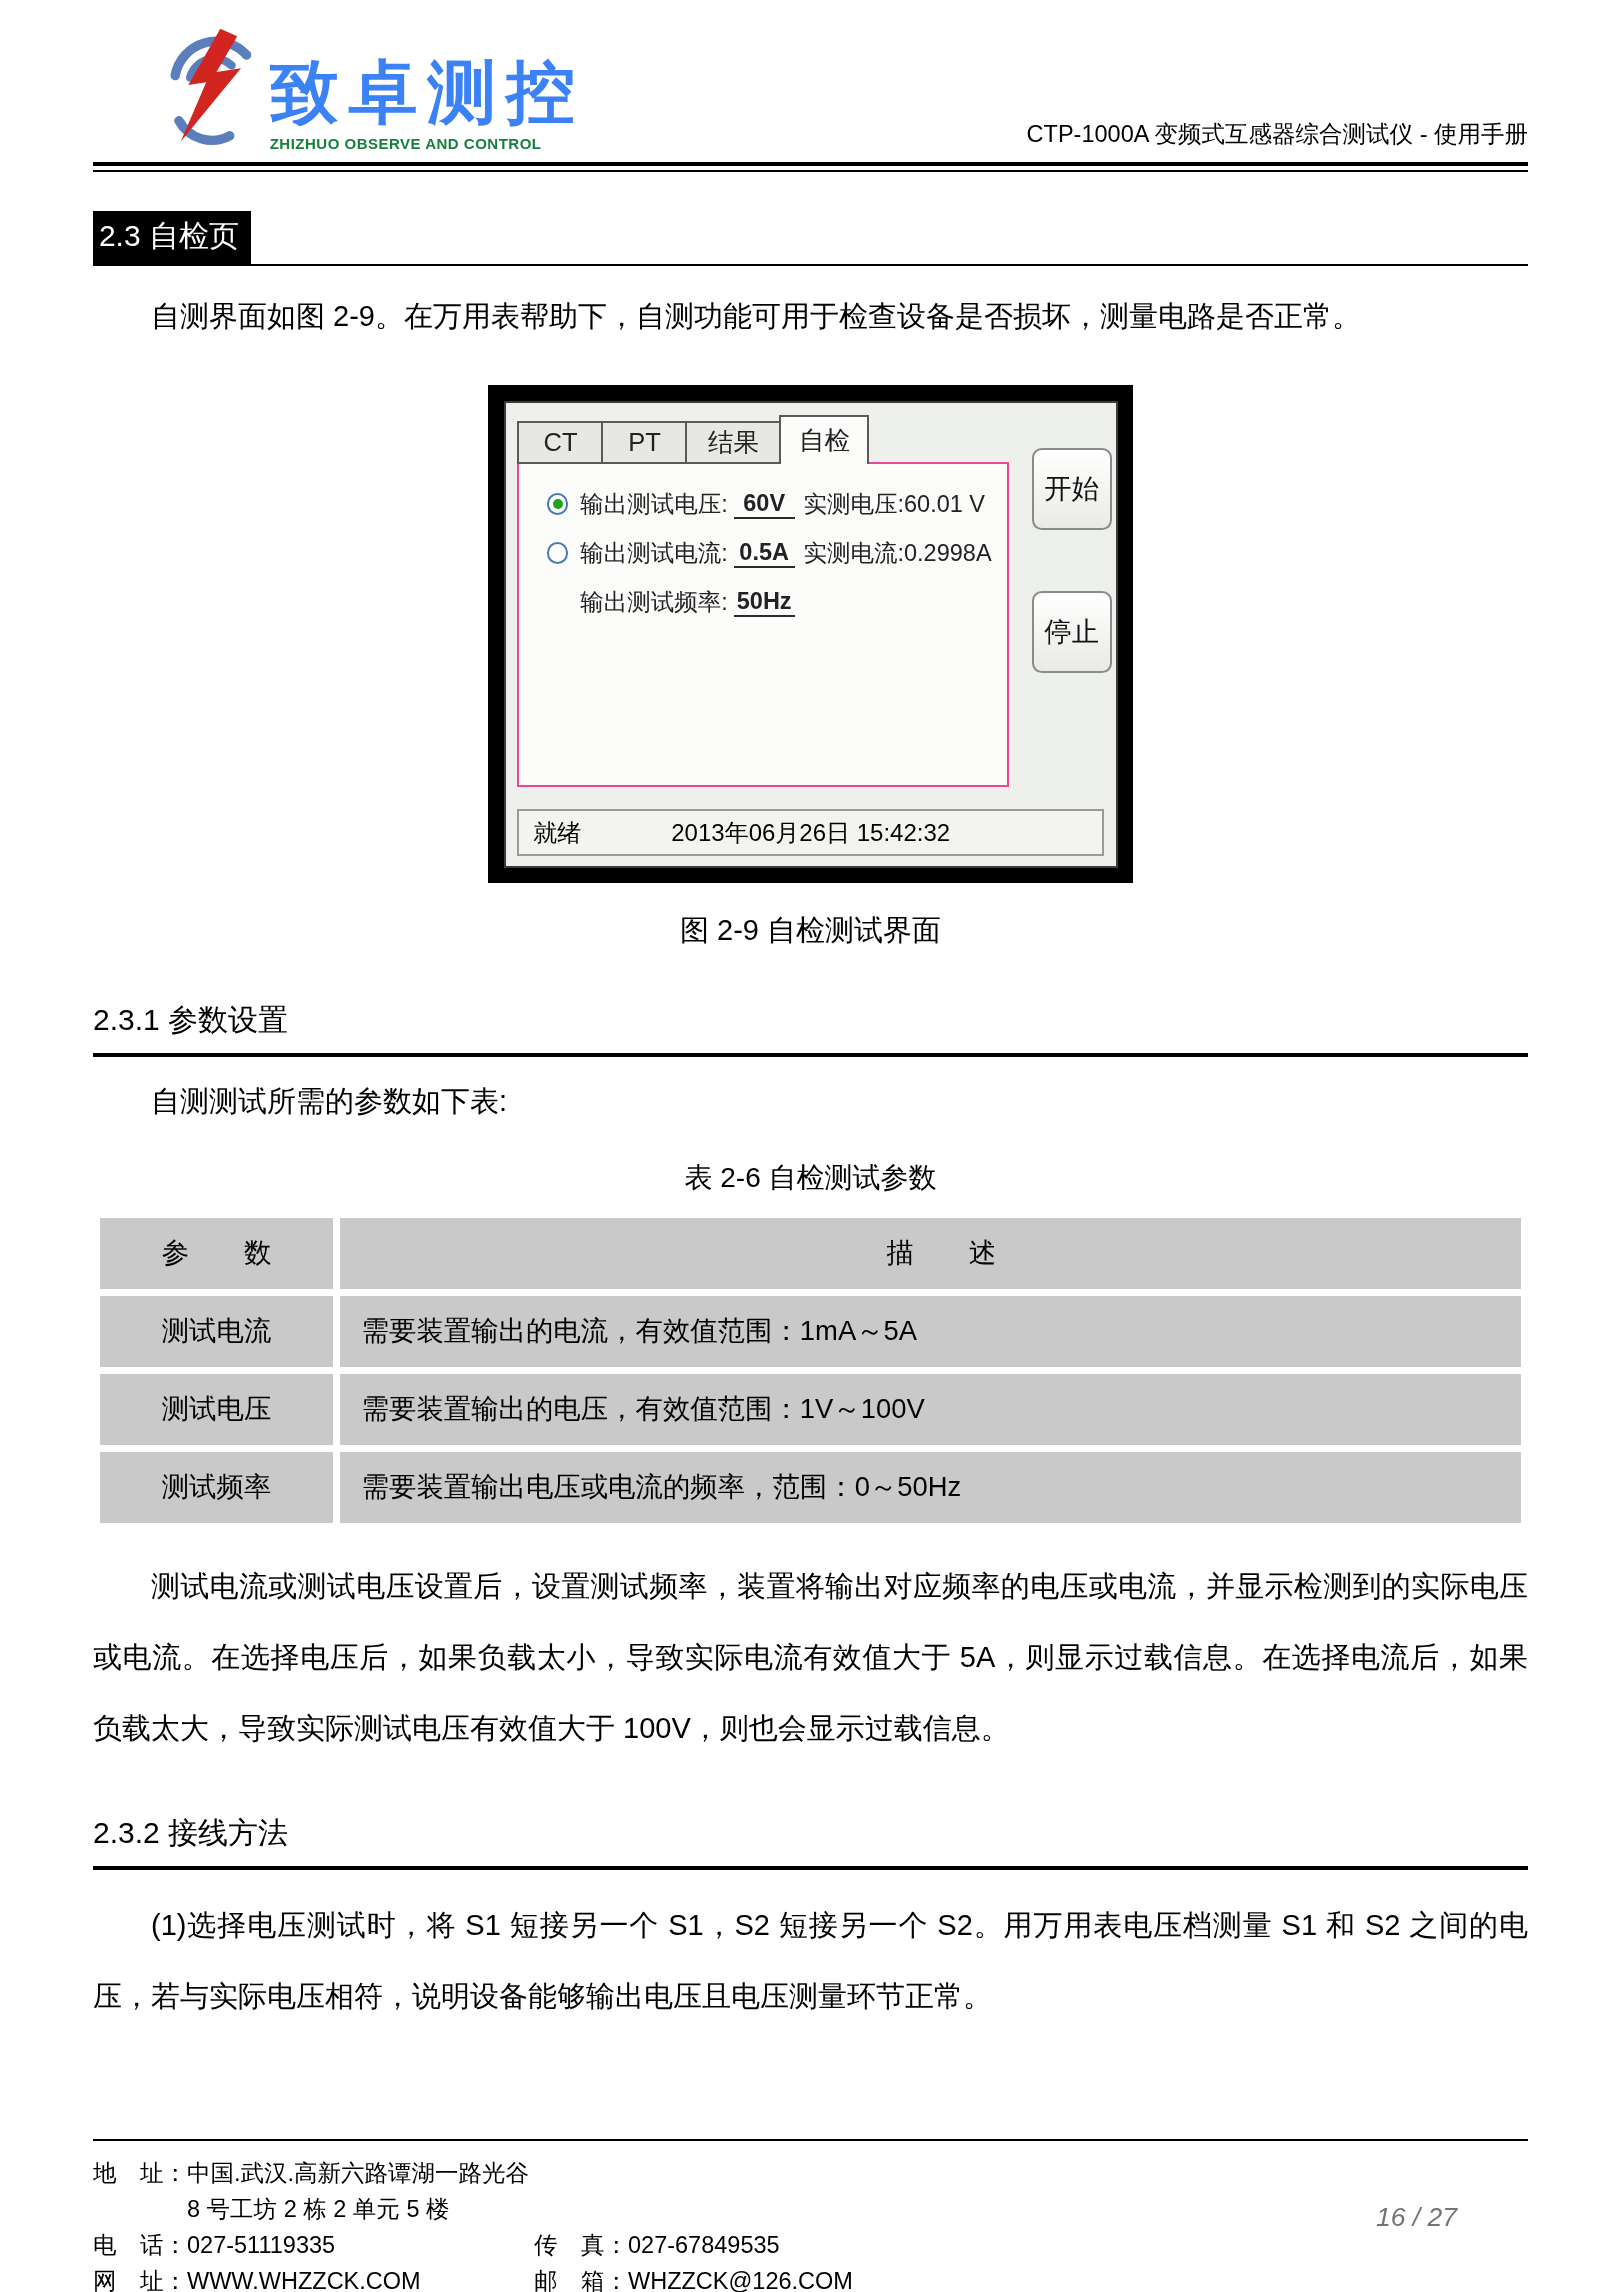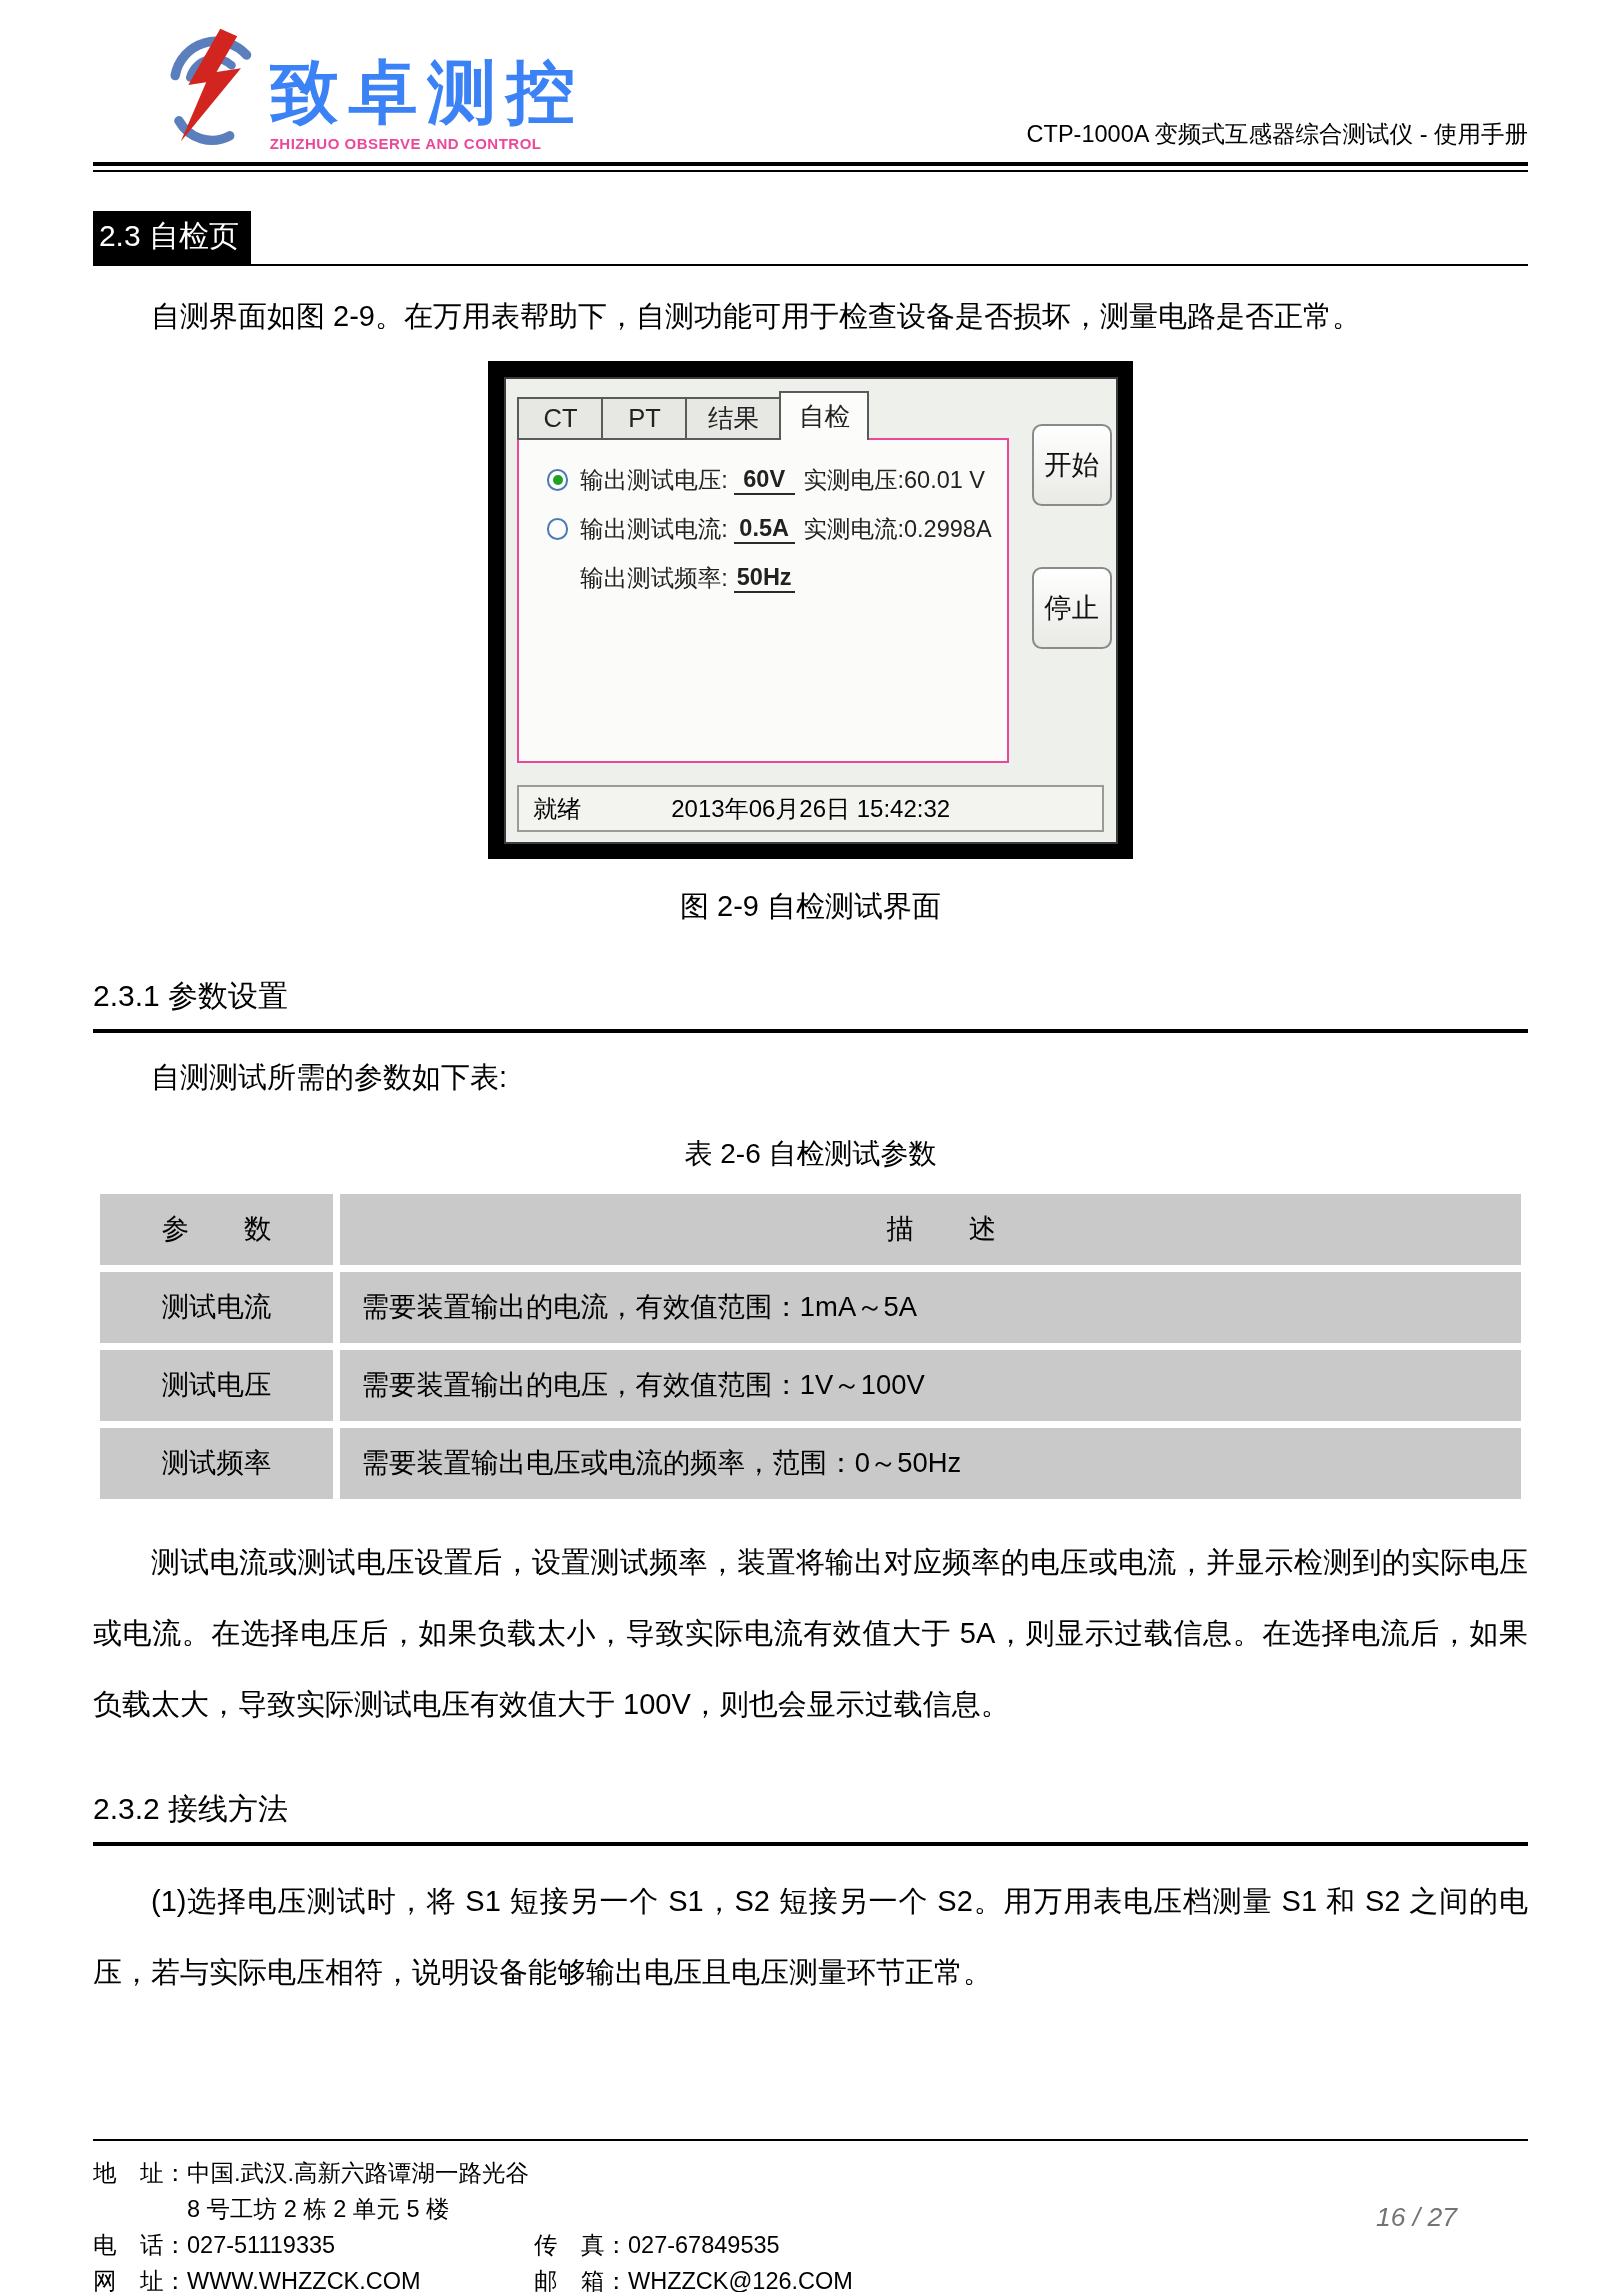--- a/index.html
+++ b/index.html
@@ -11,32 +11,32 @@
     position: relative;
   }
   .page { position: relative; width: 1621px; height: 2293px; padding: 0 93px; overflow: hidden; }
 
   
   .header { display: flex; justify-content: space-between; align-items: flex-end; padding-top: 25.5px; }
   .logo-block { display: flex; align-items: flex-start; margin-left: 69px; }
   .logo-svg { width: 94px; height: 120px; }
   .logo-text { margin-left: 13.7px; padding-top: 21.6px; }
   .logo-title { color: #3b82f6; font-size: 69px; font-weight: bold; letter-spacing: 9.8px; line-height: 1.05; margin-top: 10px; }
-  .logo-subtitle { color: #ec4899; font-size: 15px; font-weight: bold; letter-spacing: 0.5px; margin-top: 5.9px; }
+  .logo-subtitle { color: #15803d; font-size: 15px; font-weight: bold; letter-spacing: 0.5px; margin-top: 5.9px; }
   .doc-title { font-size: 23.5px; padding-bottom: 2px; }
   .header-rule { margin-top: 9.8px; height: 9.8px; border-top: 4.9px solid #000; border-bottom: 2px solid #000; }
 
   
   .h23-wrap { margin-top: 39px; border-bottom: 2.9px solid #000; }
   .h23-box { display: inline-block; background: #000; color: #fff; font-size: 30px; padding: 4.9px 11.8px 6.9px 5.9px; }
   .para { font-size: 29px; line-height: 71px; text-align: justify; text-indent: 2em; }
   .p1 { margin-top: 15.7px; }
 
   
-  .figure-wrap { display: flex; justify-content: center; margin-top: 9px; }
+  .figure-wrap { display: flex; justify-content: center; margin-top: 33px; }
   .device-frame { background: #000; padding: 15.7px; width: 645px; height: 498px; }
   .device-screen {
     width: 614px; height: 467px; background: #eef0ec;
     border: 2px solid #3c3c3c; padding: 11.8px; position: relative;
   }
   .tab-bar { display: flex; align-items: flex-end; height: 49px; position: relative; z-index: 2; }
   .tab {
     width: 86px; height: 43px; background: #e7e7e4; border: 2px solid #5a5a5a;
     margin-left: -2px; display: flex; align-items: center; justify-content: center;
     font-size: 25.5px; color: #222;

